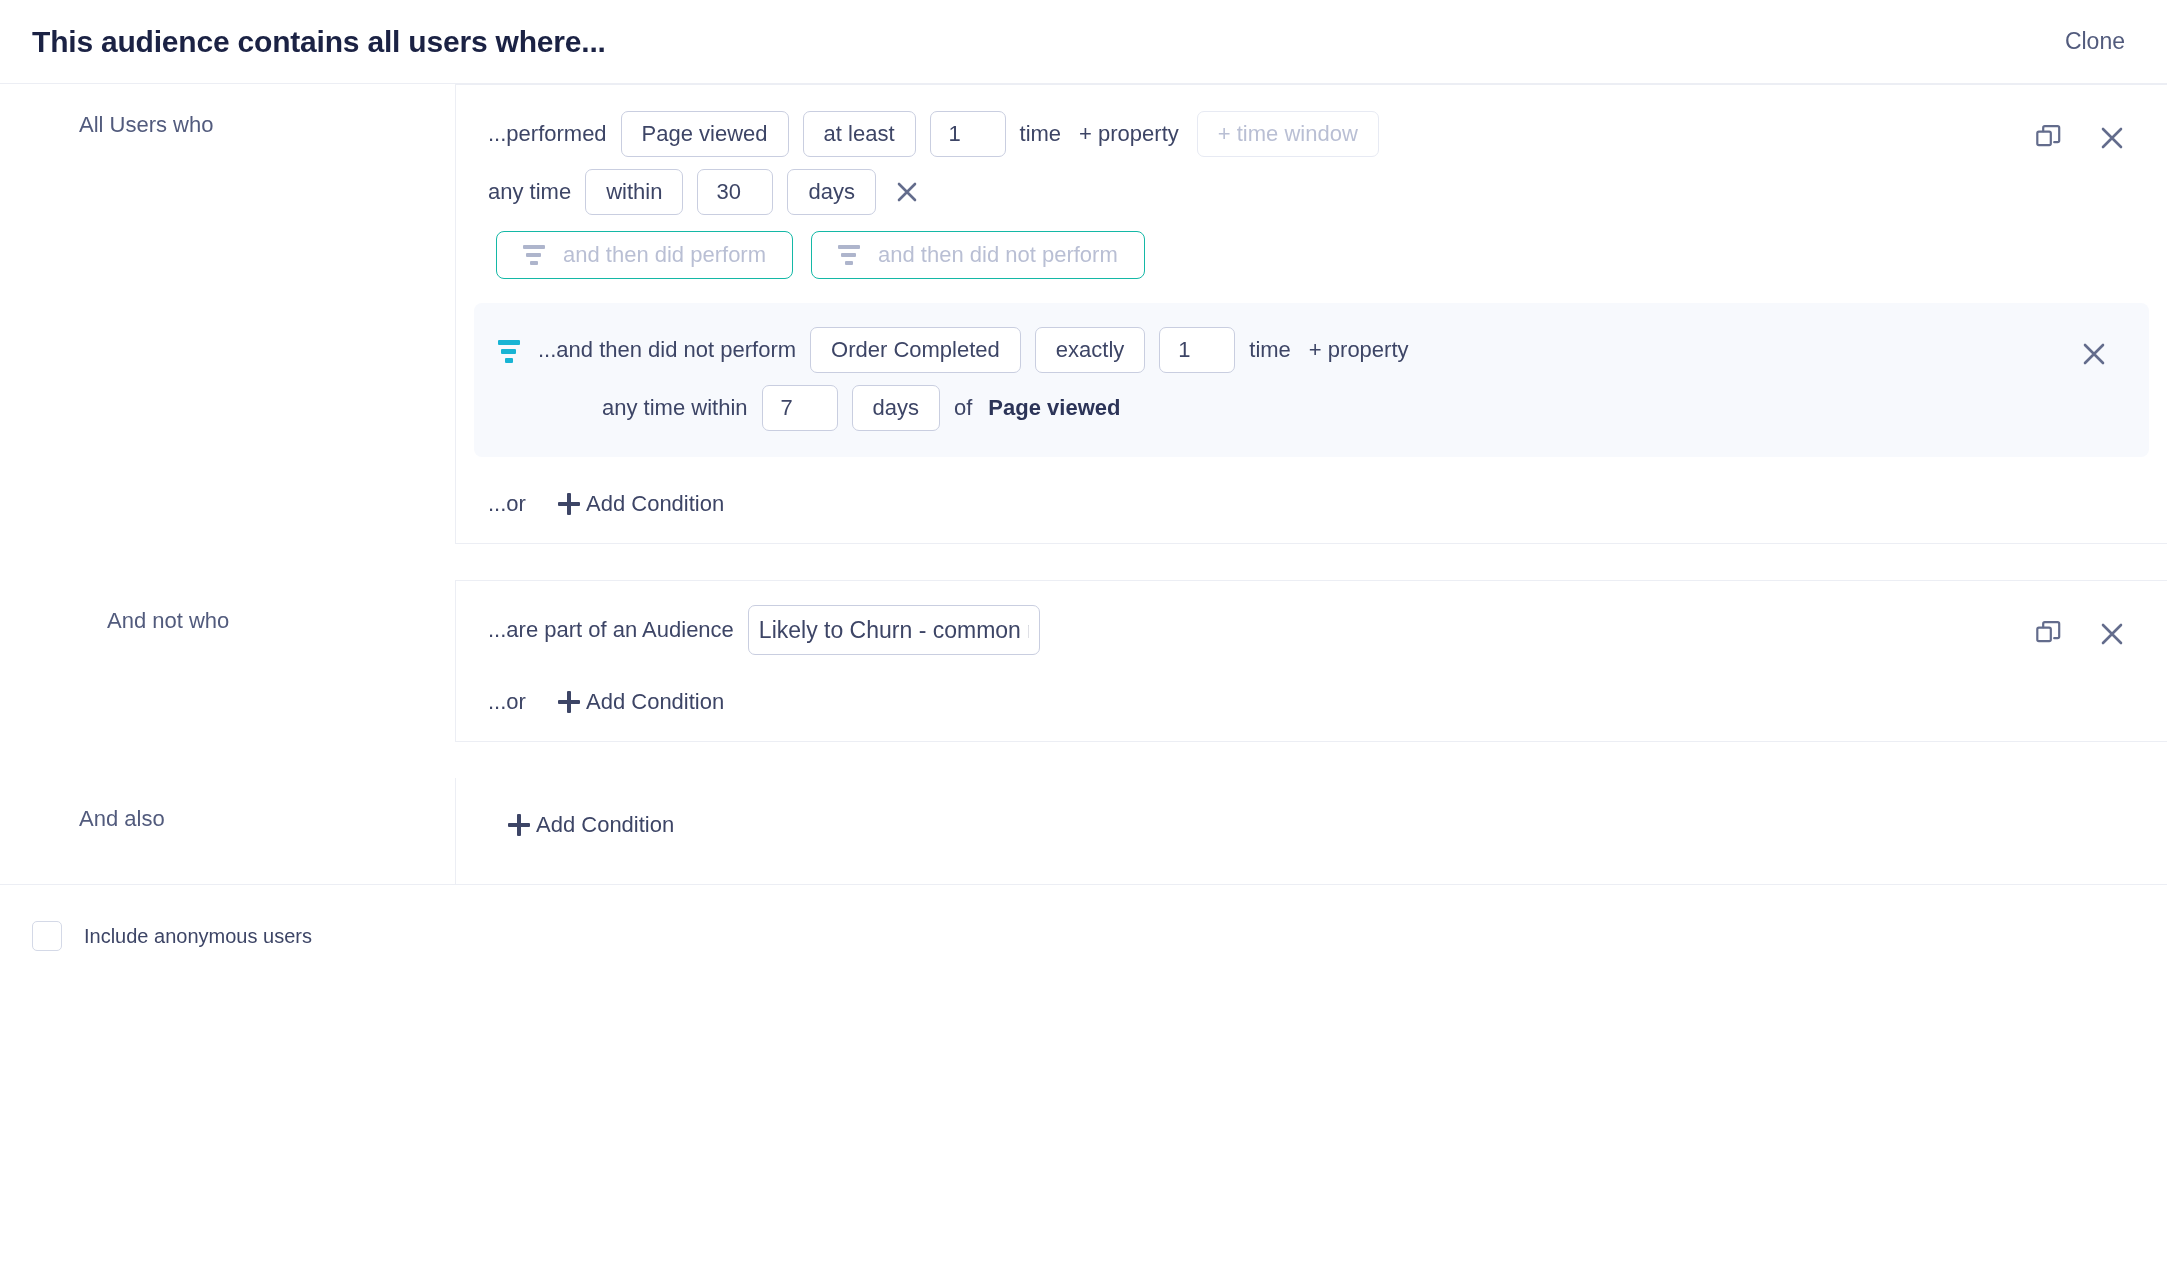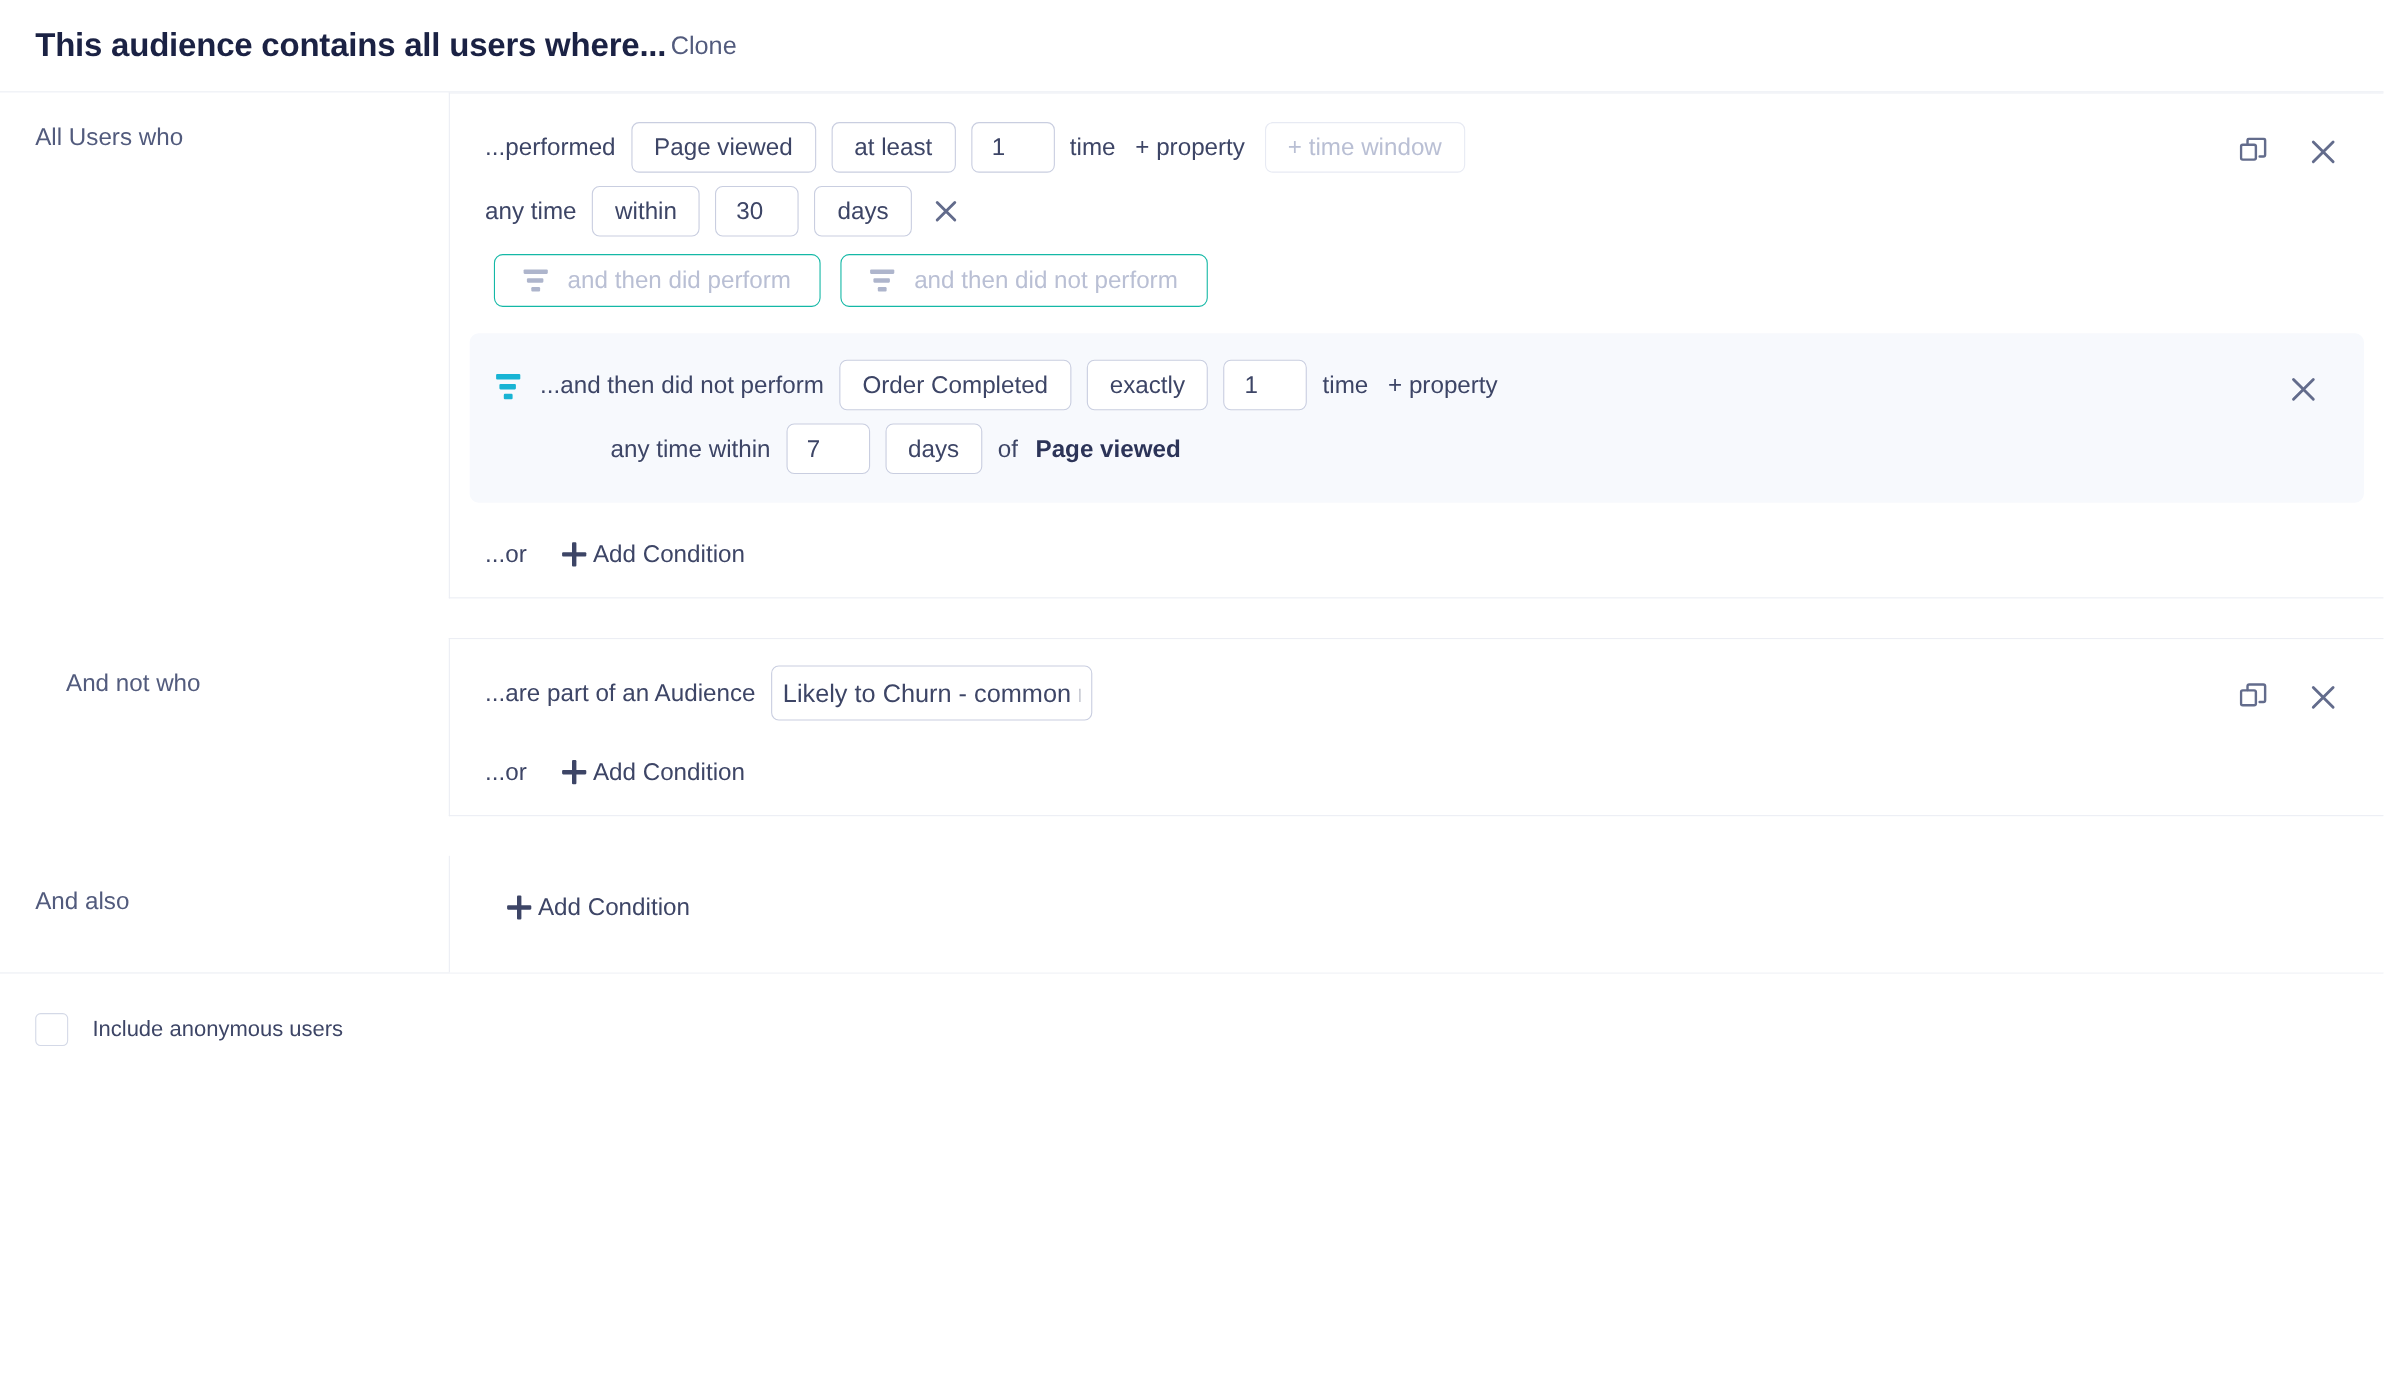--- a/index.html
+++ b/index.html
@@ -14,20 +14,21 @@
     overflow: hidden;
     color: #3d4566;
     -webkit-font-smoothing: antialiased;
   }
 
   
   .page-header {
     height: 84px;
     display: flex;
     align-items: center;
+    justify-content: space-between;
     padding: 0 38px 0 32px;
     border-bottom: 1px solid #eceef4;
   }
   .page-title {
     font-size: 30px;
     font-weight: bold;
     color: #1b2244;
     letter-spacing: -0.2px;
   }
   .clone-button {
@@ -37,20 +38,21 @@
     padding: 6px 4px;
   }
 
   
   .builder {
     padding-top: 0;
   }
   .section {
     display: flex;
     align-items: flex-start;
+    padding-left: 47px;
   }
   .section-label {
     width: 408px;
     flex: 0 0 408px;
     font-size: 22px;
     color: #525b7d;
     padding-left: 32px;
     padding-top: 28px;
   }
   .section-label.indent-2 { padding-left: 60px; }

